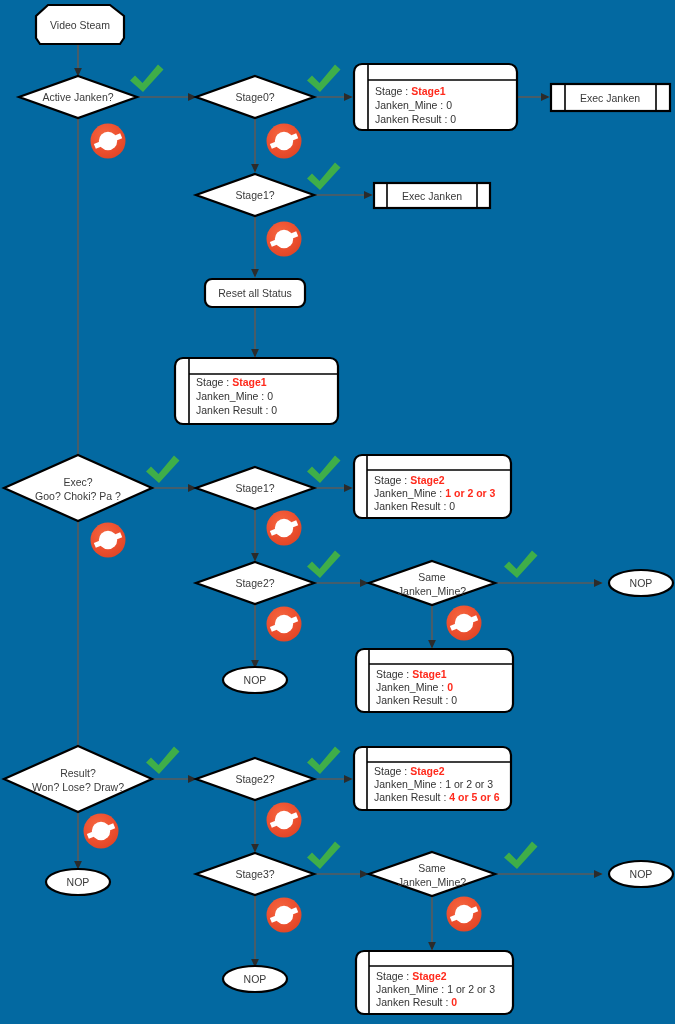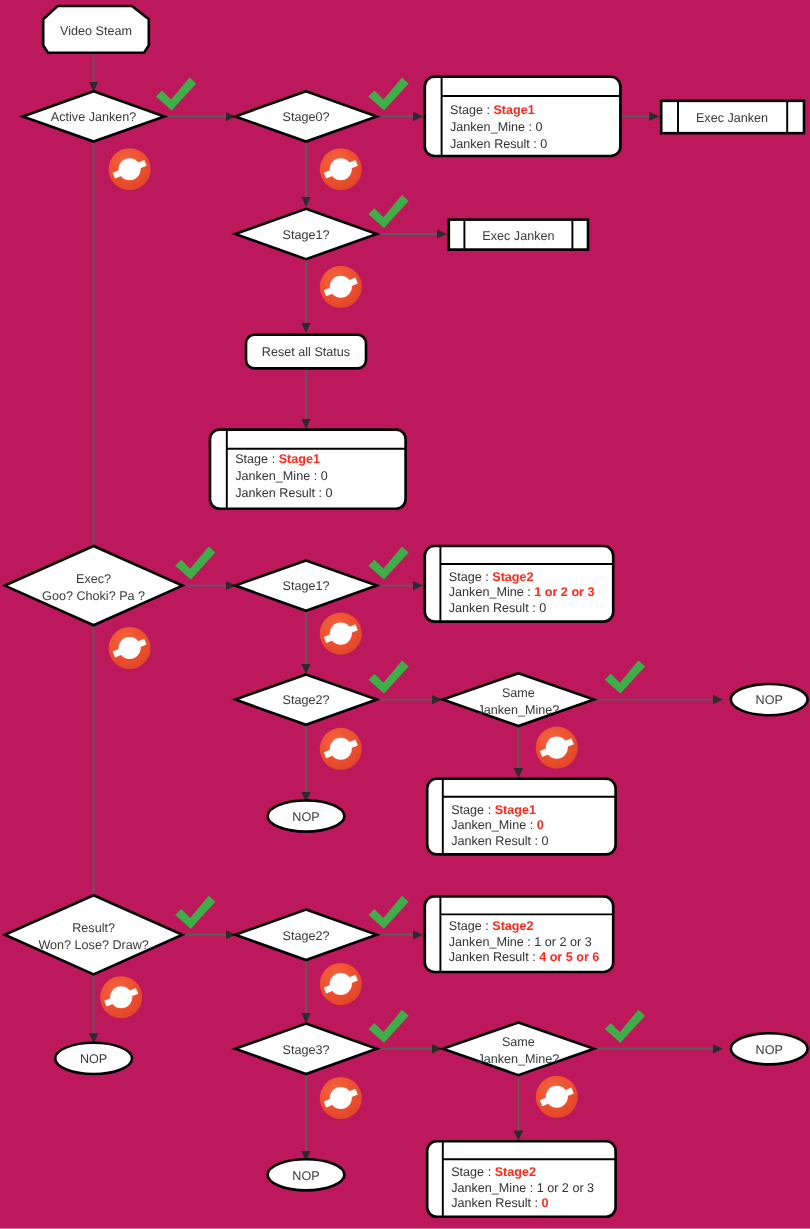--- a/index.html
+++ b/index.html
@@ -1,18 +1,18 @@
 <!DOCTYPE html>
 <html><head>
 <meta charset="utf-8">
 <style>
   html,body{margin:0;padding:0;background:#ffffff;}
   body{width:675px;height:1024px;overflow:hidden;
        font-family:"Liberation Sans","DejaVu Sans",sans-serif;}
-  #stage{position:relative;width:675px;height:1024px;background:#be185d;}
+  #stage{position:relative;width:675px;height:1024px;background:#0369a1;}
   svg.flow{position:absolute;left:0;top:0;width:675px;height:1024px;}
   .shape-stroke{stroke:#000000;stroke-width:2.2;fill:#ffffff;}
   .conn{stroke:#5b5b5b;stroke-width:1.6;fill:none;}
   .inner-line{stroke:#000000;stroke-width:1.6;fill:none;}
   text{font-family:"Liberation Sans","DejaVu Sans",sans-serif;fill:#3a3a3a;}
   .lbl{font-size:10.5px;fill:#3a3a3a;}
   .lbl-blk{font-size:10.5px;fill:#333333;}
   .red{fill:#ff2a1c;font-weight:bold;}
   .ok-check{pointer-events:none;}
   .no-sign{pointer-events:none;}

